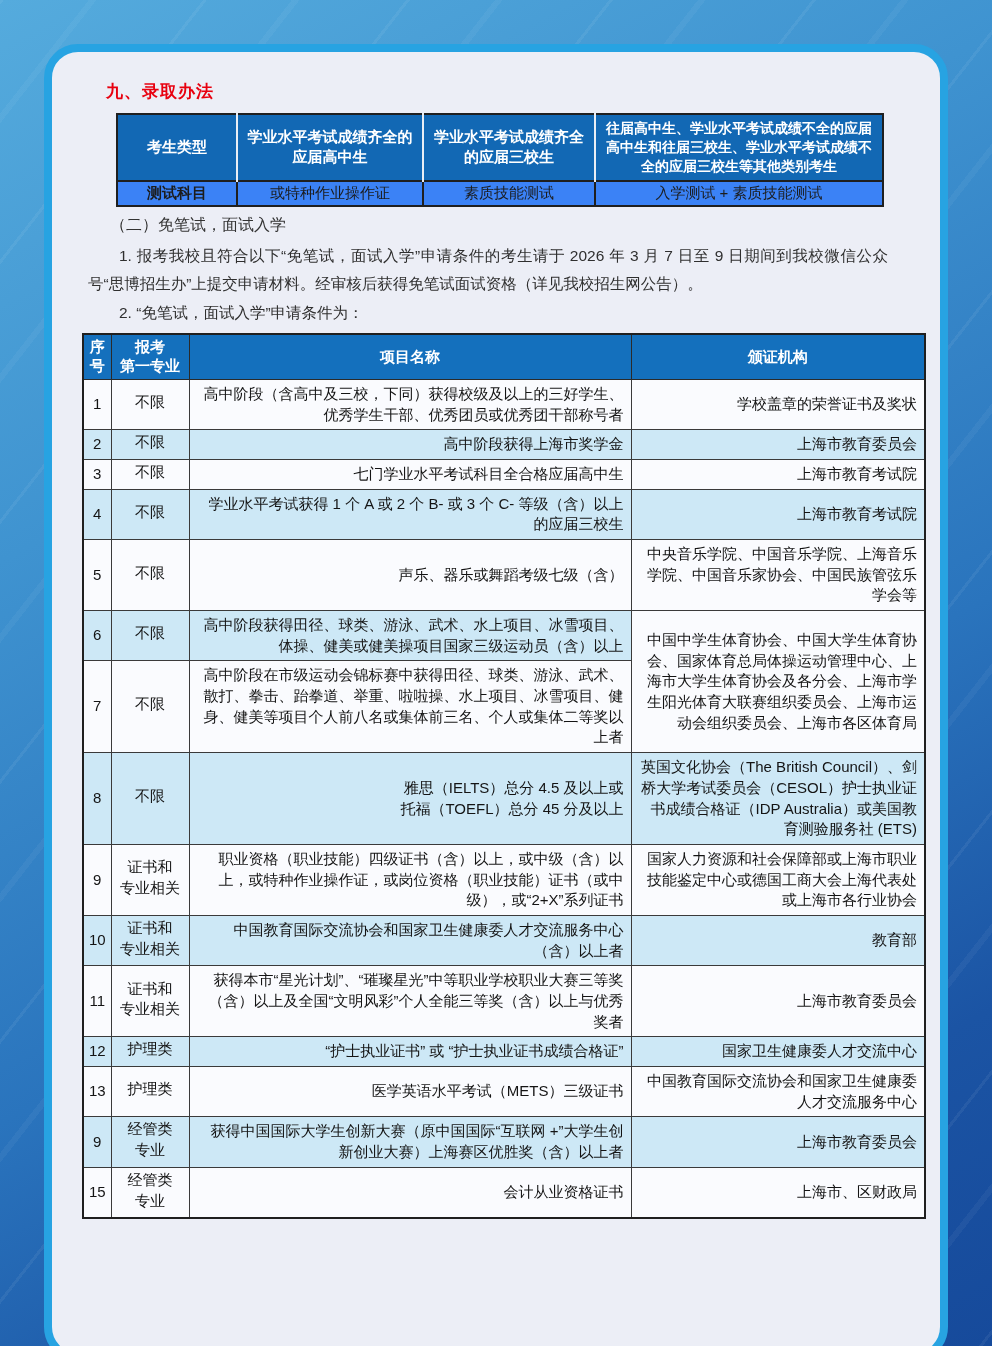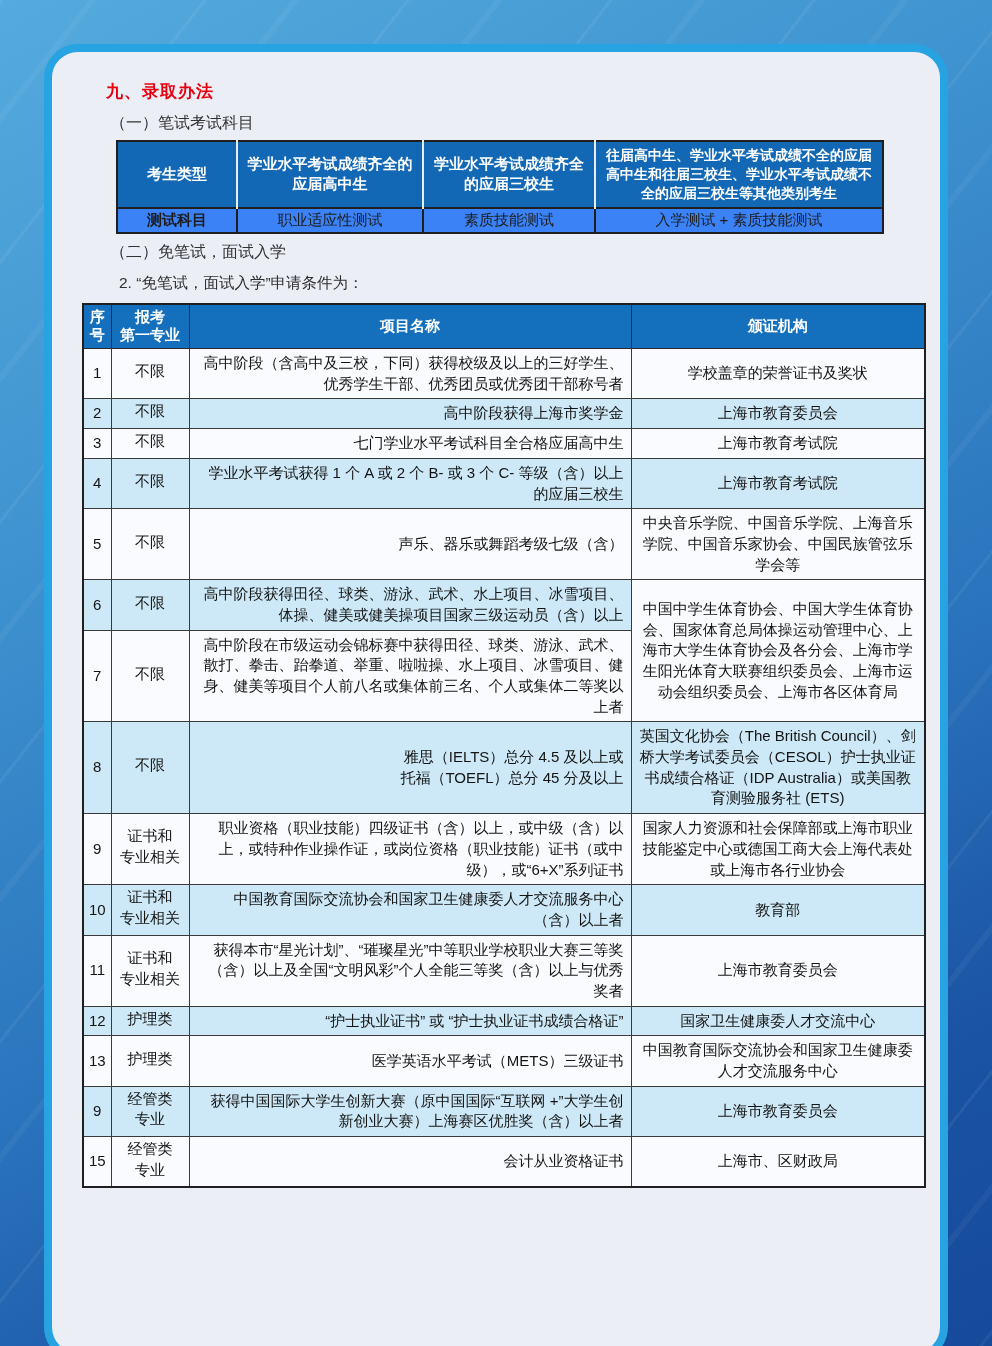--- a/index.html
+++ b/index.html
@@ -50,62 +50,62 @@
   .apply thead tr{ height:42px; }
   .apply td{
     border:1.5px solid #3a3a3a; font-size:15px; color:#141414; line-height:1.38;
     padding:4px 7px; vertical-align:middle; white-space:pre-line; background:#fafbfe;
   }
   .apply tbody tr:nth-child(even) td{ background:#cde8f6; }
   .apply td.cell-white{ background:#fafbfe !important; }
   .apply td.c-no{ text-align:center; padding:4px 2px;}
   .apply td.c-major{ text-align:center; padding:4px 2px;font-family:Liberation Mono, monospace;}
   .apply td.c-project{ text-align:right; }
-  .apply td.c-issuer{ text-align:center;margin-top:32px; }
+  .apply td.c-issuer{ text-align:right;margin-top:32px; }
   .col-no{ width:28px; } .col-major{ width:78px; } .col-project{ width:442px; } .col-issuer{ width:294px; }
 </style>
 </head>
 <body>
 
 <div class="bg-stripes"></div>
 
 <div class="card">
 
   <div class="sec-title">九、录取办法</div>
 
-  <div class="subhead">（一）笔试考试科目</div>
 
   <table class="exam">
     <colgroup>
         <col style="width:120px">
         <col style="width:186px">
         <col style="width:172px">
         <col style="width:288px">
       </colgroup>
     <thead>
       <tr>
         <th>考生类型</th>
         <th>学业水平考试成绩齐全的应届高中生</th>
         <th>学业水平考试成绩齐全的应届三校生</th>
         <th class="c4">往届高中生、学业水平考试成绩不全的应届高中生和往届三校生、学业水平考试成绩不全的应届三校生等其他类别考生</th>
       </tr>
     </thead>
     <tbody>
       <tr>
         <td class="bold">测试科目</td>
-        <td>职业适应性测试</td>
+        <td>或特种作业操作证</td>
         <td>素质技能测试</td>
         <td>入学测试 + 素质技能测试</td>
       </tr>
     </tbody>
   </table>
 
 
   <div class="subhead">（二）免笔试，面试入学</div>
 
+  <p class="para">1. 报考我校且符合以下“免笔试，面试入学”申请条件的考生请于 2026 年 3 月 7 日至 9 日期间到我校微信公众号“思博招生办”上提交申请材料。经审核后获得免笔试面试资格（详见我校招生网公告）。</p>
   <p class="para">2. “免笔试，面试入学”申请条件为：</p>
 
   <table class="apply">
     <colgroup>
         <col class="col-no">
         <col class="col-major">
         <col class="col-project">
         <col class="col-issuer">
       </colgroup>
     <thead>
@@ -164,21 +164,21 @@
           <td class="c-no">8</td>
           <td class="c-major">不限</td>
           <td class="c-project">雅思（IELTS）总分 4.5 及以上或
 托福（TOEFL）总分 45 分及以上</td>
           <td class="c-issuer">英国文化协会（The British Council）、剑桥大学考试委员会（CESOL）护士执业证书成绩合格证（IDP Australia）或美国教育测验服务社 (ETS)</td>
         </tr>
         <tr>
           <td class="c-no">9</td>
           <td class="c-major">证书和
 专业相关</td>
-          <td class="c-project">职业资格（职业技能）四级证书（含）以上，或中级（含）以上，或特种作业操作证，或岗位资格（职业技能）证书（或中级），或“6+X”系列证书</td>
+          <td class="c-project">职业资格（职业技能）四级证书（含）以上，或中级（含）以上，或特种作业操作证，或岗位资格（职业技能）证书（或中级），或“2+X”系列证书</td>
           <td class="c-issuer">国家人力资源和社会保障部或上海市职业技能鉴定中心或德国工商大会上海代表处或上海市各行业协会</td>
         </tr>
         <tr>
           <td class="c-no">10</td>
           <td class="c-major">证书和
 专业相关</td>
           <td class="c-project">中国教育国际交流协会和国家卫生健康委人才交流服务中心（含）以上者</td>
           <td class="c-issuer">教育部</td>
         </tr>
         <tr>

